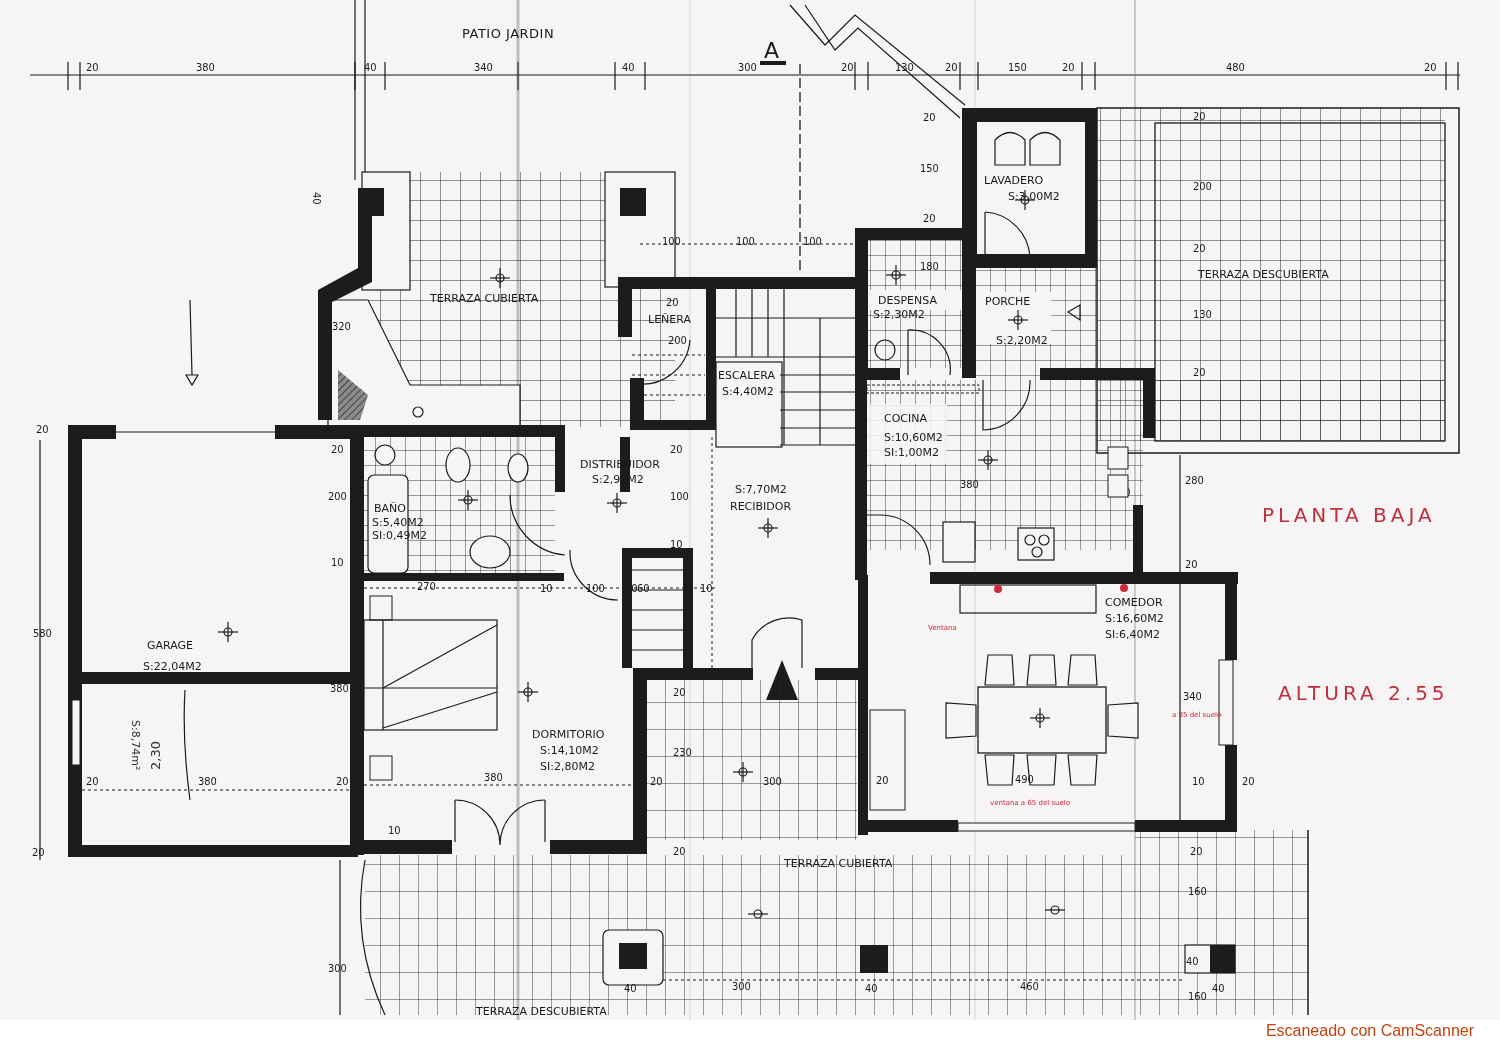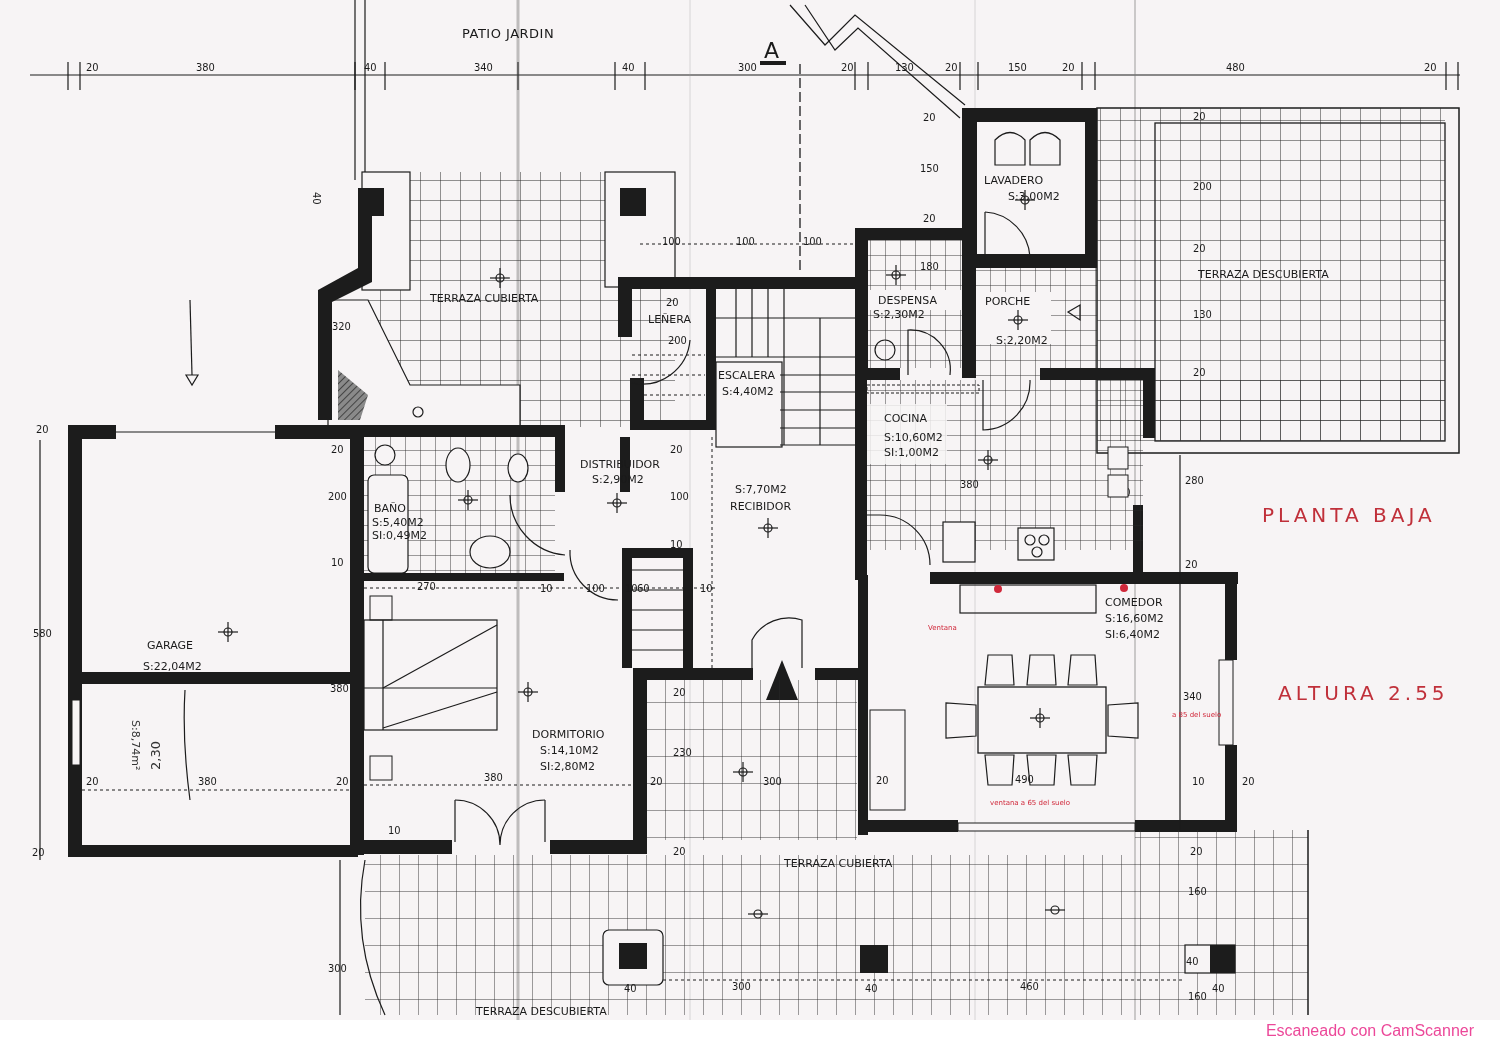--- a/index.html
+++ b/index.html
@@ -7,21 +7,21 @@
   #sheet { position:absolute; left:0; top:0; width:1500px; height:1020px; background:#f7f4f5; }
   #plan { position:absolute; left:0; top:0; width:1500px; height:1020px; }
   .lbl { font-family:"DejaVu Sans", sans-serif; fill:#1a1a1a; font-size:13px; letter-spacing:0.5px; }
   .lbl-sm { font-family:"DejaVu Sans", sans-serif; fill:#1a1a1a; font-size:11px; }
   .dim { font-family:"DejaVu Sans Condensed", "DejaVu Sans", sans-serif; fill:#1a1a1a; font-size:11px; }
   .hand { font-family:"DejaVu Sans", sans-serif; fill:#c0303a; font-size:20px; letter-spacing:4px; }
   .hand-sm { font-family:"DejaVu Sans", sans-serif; fill:#d0283a; font-size:7px; }
   .wall { fill:#1c1c1c; }
   .thin { stroke:#1c1c1c; stroke-width:1.2; fill:none; }
   .dash { stroke:#1c1c1c; stroke-width:1; fill:none; stroke-dasharray:3 3; }
-  #watermark { position:absolute; right:26px; bottom:20px; font-family:"Liberation Sans", sans-serif; font-size:16px; color:#ec4899; }
+  #watermark { position:absolute; right:26px; bottom:20px; font-family:"Liberation Sans", sans-serif; font-size:16px; color:#c2410c; }
 </style>
 </head>
 <body>
 
 <div id="sheet">
 <svg id="plan" viewBox="0 0 1500 1020" xmlns="http://www.w3.org/2000/svg">
   <defs>
     <pattern id="tiles" width="20" height="20" patternUnits="userSpaceOnUse">
       <path d="M20 0 L0 0 0 20" fill="none" stroke="#2a2a2a" stroke-width="1"></path>
     </pattern>

